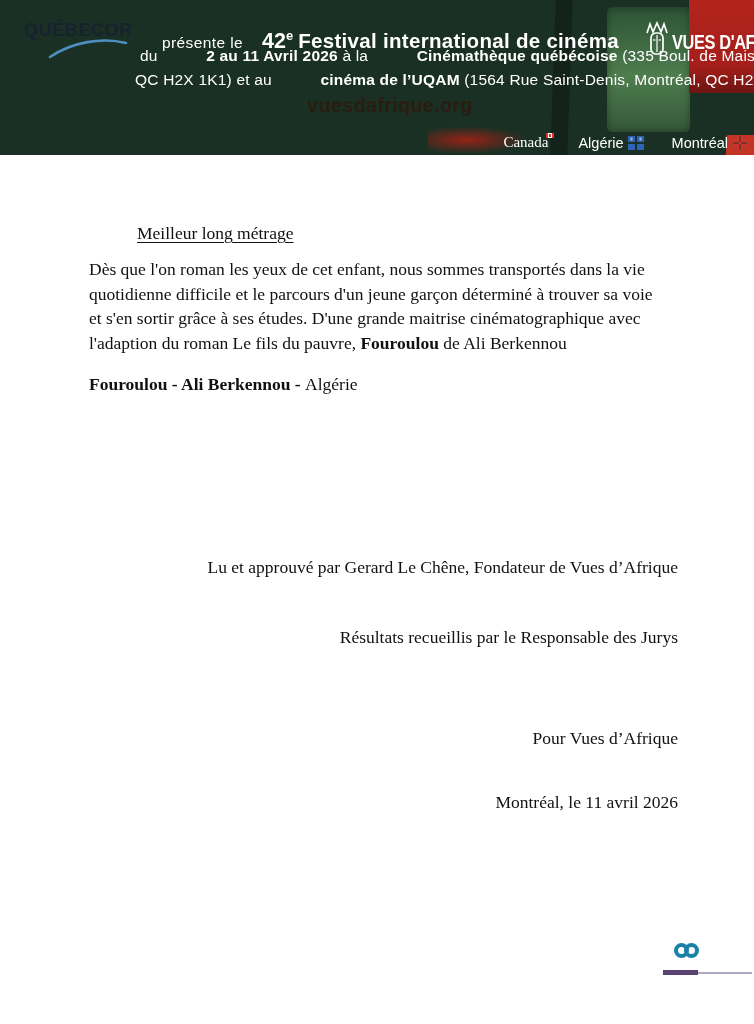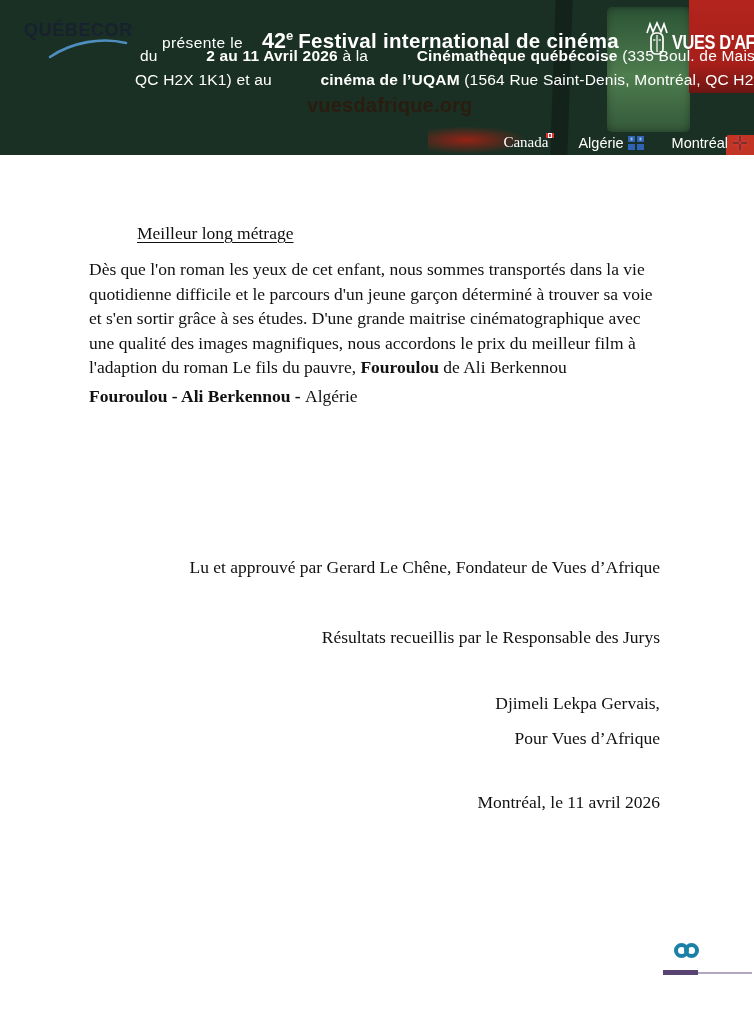--- a/index.html
+++ b/index.html
@@ -65,24 +65,24 @@
   .canada-flag{position:absolute;top:-1px;right:-4px;width:8px;height:5px;
       background:linear-gradient(to right,#d33 0 27%,#fff 27% 73%,#d33 73%);}
   .canada-flag::after{content:"";position:absolute;left:3px;top:1px;width:2px;height:3px;background:#d33;}
   .quebec-word,.montreal-word{font-family:"Liberation Sans",sans-serif;font-size:14.5px;}
 
   
   .doc-heading{position:absolute;left:89px;top:223px;font-size:17.5px;
       text-decoration:underline;text-underline-offset:3px;white-space:nowrap;margin-left:48px;}
   .paragraph{position:absolute;left:89px;top:257px;font-size:17.5px;line-height:24.5px;}
   .paragraph div{white-space:nowrap;}
-  .film-line{position:absolute;left:89px;top:386px;font-size:17.5px;white-space:nowrap;}
+  .film-line{position:absolute;left:89px;top:374px;font-size:17.5px;white-space:nowrap;}
   .film-line b{font-weight:bold;}
 
-  .rightline{position:absolute;right:94px;font-size:17.5px;white-space:nowrap;text-align:left;}
+  .rightline{position:absolute;right:76px;font-size:17.5px;white-space:nowrap;text-align:left;}
   .rl-1{top:557px;}
   .rl-2{top:627px;}
   .rl-3{top:693px;}
   .rl-4{top:728px;}
   .rl-5{top:792px;}
 
   
   .foot-icon{position:absolute;left:674px;top:943px;display:flex;}
   .foot-icon span{display:block;width:7px;height:7px;border:4px solid #1b80a7;border-radius:50%;}
   .foot-icon span:last-child{margin-left:-5px;}
@@ -157,29 +157,27 @@
       </span>
     </div>
   </div>
 
   <div class="doc-heading">Meilleur long métrage</div>
 
   <div class="paragraph">
     <div>Dès que l'on roman les yeux de cet enfant, nous sommes transportés dans la vie</div>
     <div>quotidienne difficile et le parcours d'un jeune garçon déterminé à trouver sa voie</div>
     <div>et s'en sortir grâce à ses études. D'une grande maitrise cinématographique avec</div>
-    <div>une qualité des images magnifiques, nous accordons le prix du meilleur film à</div>
     <div><span>l'adaption du roman Le fils du pauvre, </span><b>Fouroulou</b><span> de Ali Berkennou</span></div>
   </div>
 
   <div class="film-line"><b>Fouroulou - Ali Berkennou - </b><span>Algérie</span></div>
 
   <div class="rightline rl-1">Lu et approuvé par Gerard Le Chêne, Fondateur de Vues d’Afrique</div>
   <div class="rightline rl-2">Résultats recueillis par le Responsable des Jurys</div>
-  <div class="rightline rl-3">Djimeli Lekpa Gervais,</div>
   <div class="rightline rl-4">Pour Vues d’Afrique</div>
   <div class="rightline rl-5">Montréal, le 11 avril 2026</div>
 
   <div class="foot-icon">
     <span></span>
     <span></span>
   </div>
   <div class="foot-rule-thick"></div>
   <div class="foot-rule-thin"></div>
 

